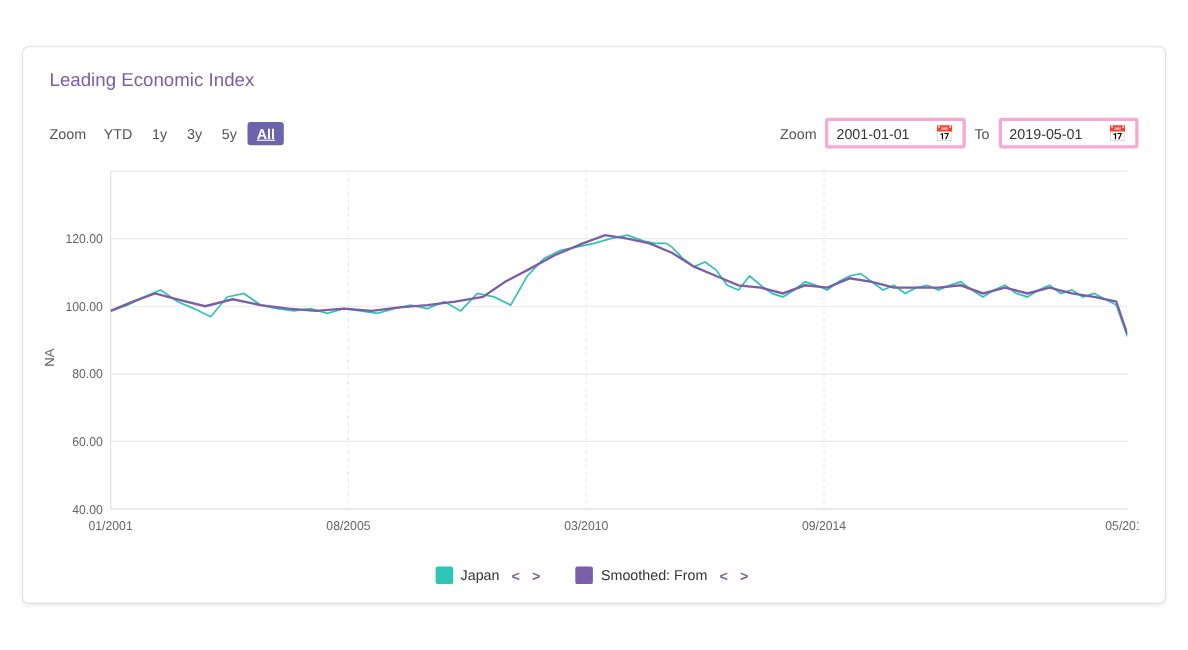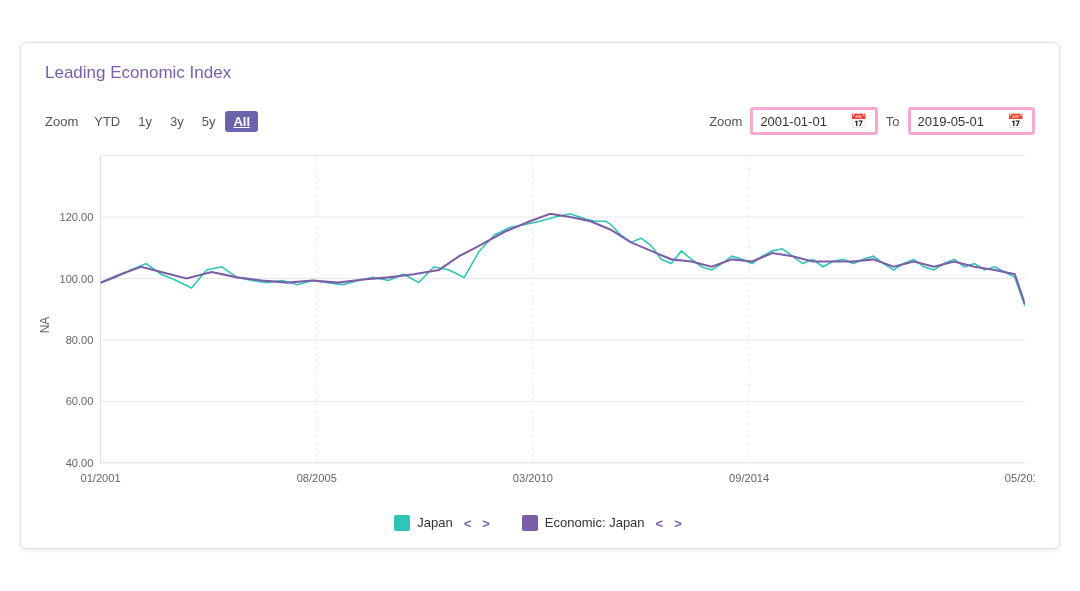--- a/index.html
+++ b/index.html
@@ -341,20 +341,20 @@
     <div class="legend-item">
       <div class="legend-swatch japan"></div>
       <span>Japan</span>
       <div class="legend-nav">
         <button>&lt;</button>
         <button>&gt;</button>
       </div>
     </div>
     <div class="legend-item">
       <div class="legend-swatch smoothed"></div>
-      <span>Economic: Japan</span>
+      <span>Smoothed: From</span>
       <div class="legend-nav">
         <button>&lt;</button>
         <button>&gt;</button>
       </div>
     </div>
   </div>
 </div>
 
 </body></html>

